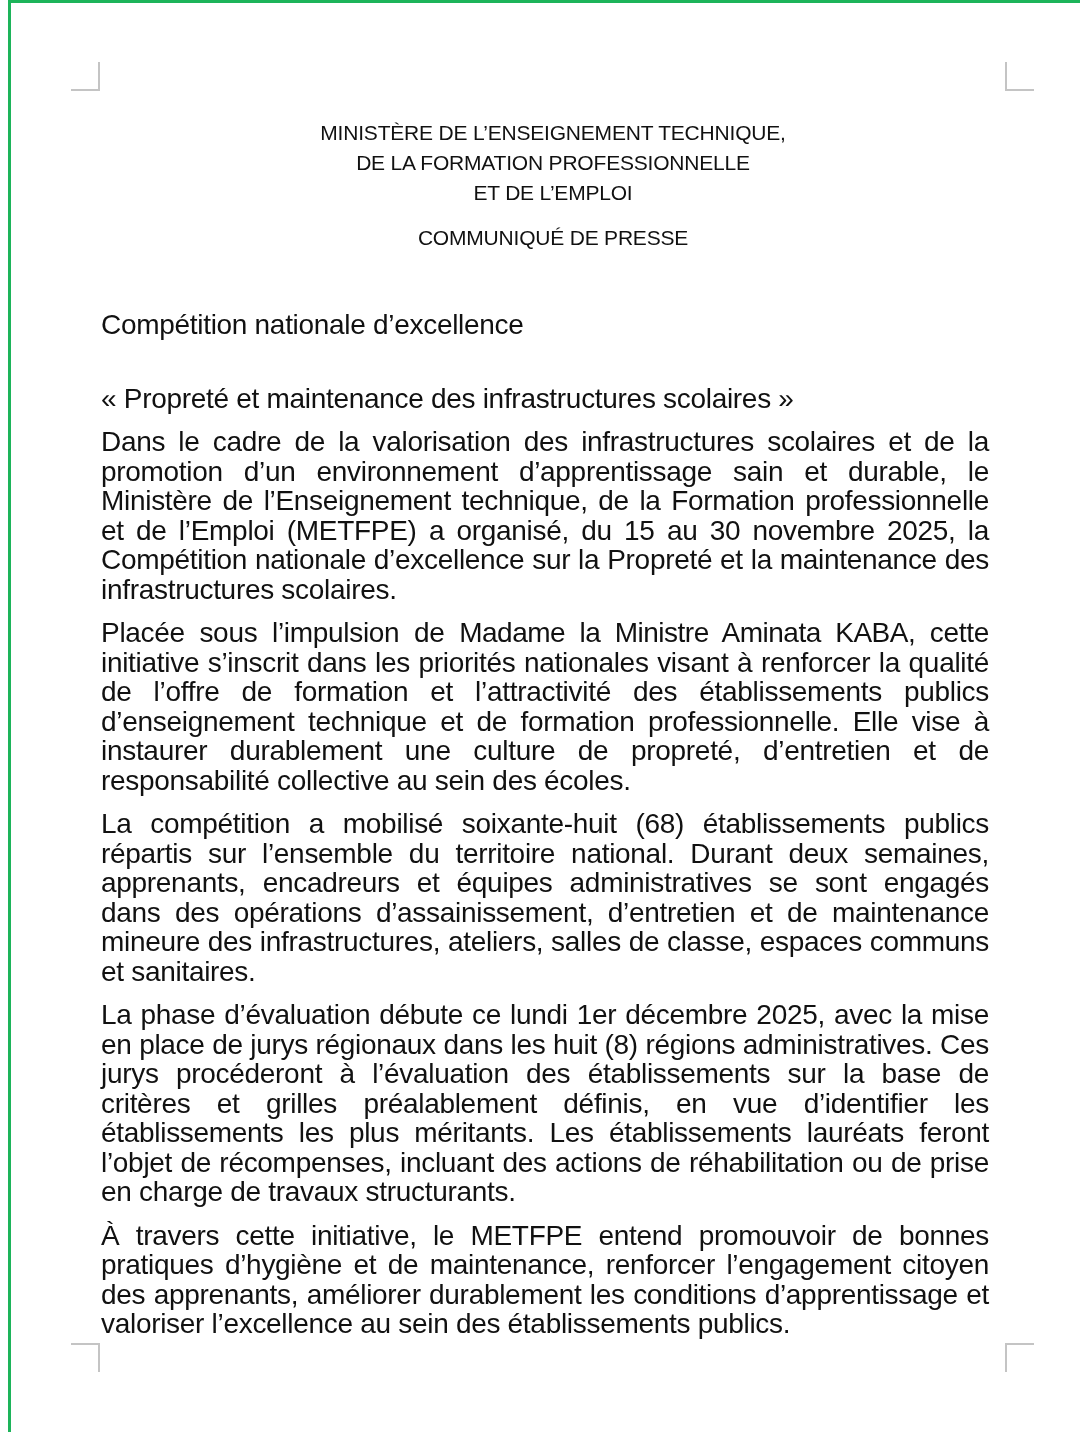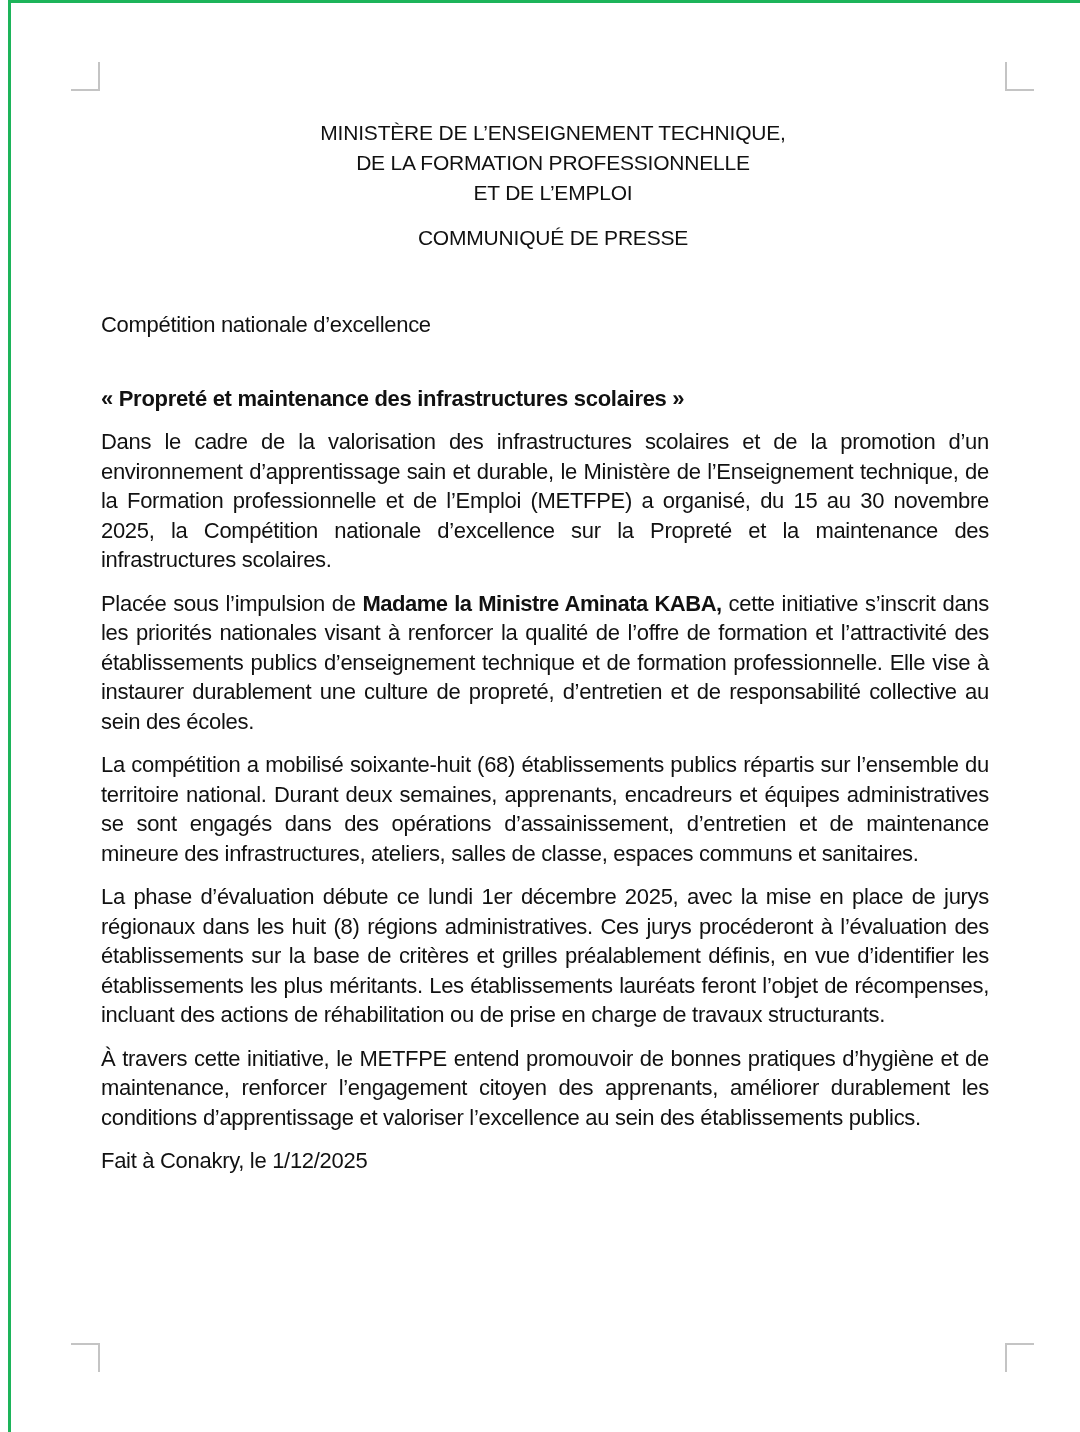--- a/index.html
+++ b/index.html
@@ -53,32 +53,32 @@
   .header .press {
     display: block;
     margin-top: 15px;
   }
 
   .content {
     position: absolute;
     left: 101px;
     width: 904px;
     top: 310px;
-    font-size: 22px;
+    font-size: 28px;
     line-height: 29.5px;
     letter-spacing: -0.3px;
   }
   .subtitle { margin: 0; }
-  .theme { margin: 44px 0 0 0; font-weight: bold; }
+  .theme { margin: 44px 0 0 0; }
   .location { margin: 14px 0 0 0; }
   .para {
     margin: 14px 16px 0 0;
     text-align: justify;
   }
-  .para strong { font-weight: bold; letter-spacing: -0.5px; }
+  .para strong { font-weight: normal; letter-spacing: -0.5px; }
   .signature { margin: 14px 0 0 0; }
 </style>
 </head>
 <body>
 
 <div class="frame"></div>
 
 <div class="corner tl"></div>
 <div class="corner tr"></div>
 <div class="corner bl"></div>
@@ -96,14 +96,13 @@
   <p class="theme">« Propreté et maintenance des infrastructures scolaires »</p>
 
   <p class="para">Dans le cadre de la valorisation des infrastructures scolaires et de la promotion d’un environnement d’apprentissage sain et durable, le Ministère de l’Enseignement technique, de la Formation professionnelle et de l’Emploi (METFPE) a organisé, du 15 au 30 novembre 2025, la Compétition nationale d’excellence sur la Propreté et la maintenance des infrastructures scolaires.</p>
 
   <p class="para"><span>Placée sous l’impulsion de </span><strong>Madame la Ministre Aminata KABA,</strong><span> cette initiative s’inscrit dans les priorités nationales visant à renforcer la qualité de l’offre de formation et l’attractivité des établissements publics d’enseignement technique et de formation professionnelle. Elle vise à instaurer durablement une culture de propreté, d’entretien et de responsabilité collective au sein des écoles.</span></p>
 
   <p class="para">La compétition a mobilisé soixante-huit (68) établissements publics répartis sur l’ensemble du territoire national. Durant deux semaines, apprenants, encadreurs et équipes administratives se sont engagés dans des opérations d’assainissement, d’entretien et de maintenance mineure des infrastructures, ateliers, salles de classe, espaces communs et sanitaires.</p>
   <p class="para">La phase d’évaluation débute ce lundi 1er décembre 2025, avec la mise en place de jurys régionaux dans les huit (8) régions administratives. Ces jurys procéderont à l’évaluation des établissements sur la base de critères et grilles préalablement définis, en vue d’identifier les établissements les plus méritants. Les établissements lauréats feront l’objet de récompenses, incluant des actions de réhabilitation ou de prise en charge de travaux structurants.</p>
   <p class="para">À travers cette initiative, le METFPE entend promouvoir de bonnes pratiques d’hygiène et de maintenance, renforcer l’engagement citoyen des apprenants, améliorer durablement les conditions d’apprentissage et valoriser l’excellence au sein des établissements publics.</p>
 
-  <p class="signature">Fait à Conakry, le 1/12/2025</p>
 </div>
 
 </body></html>

